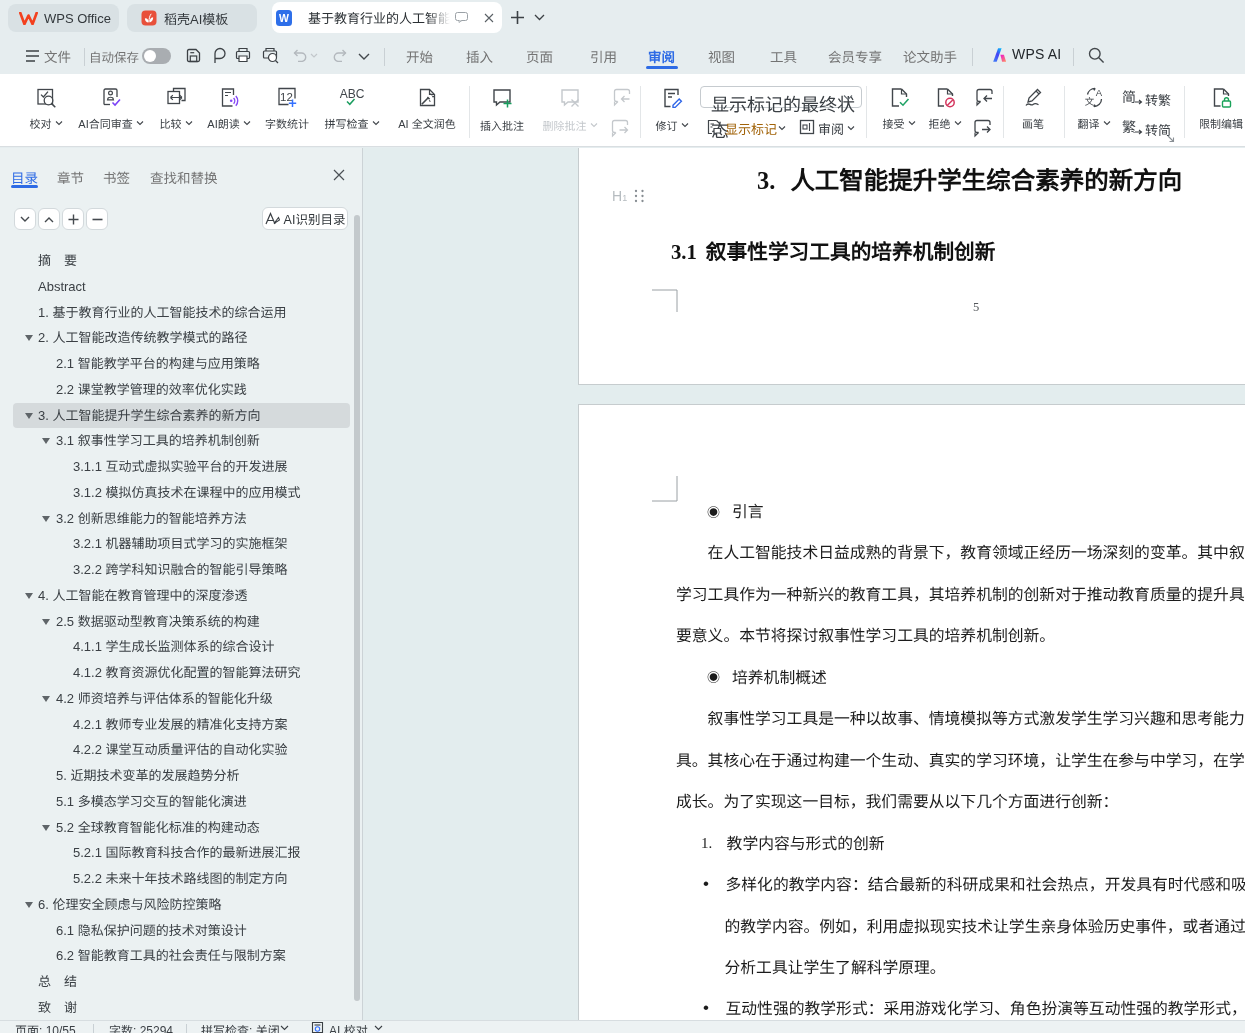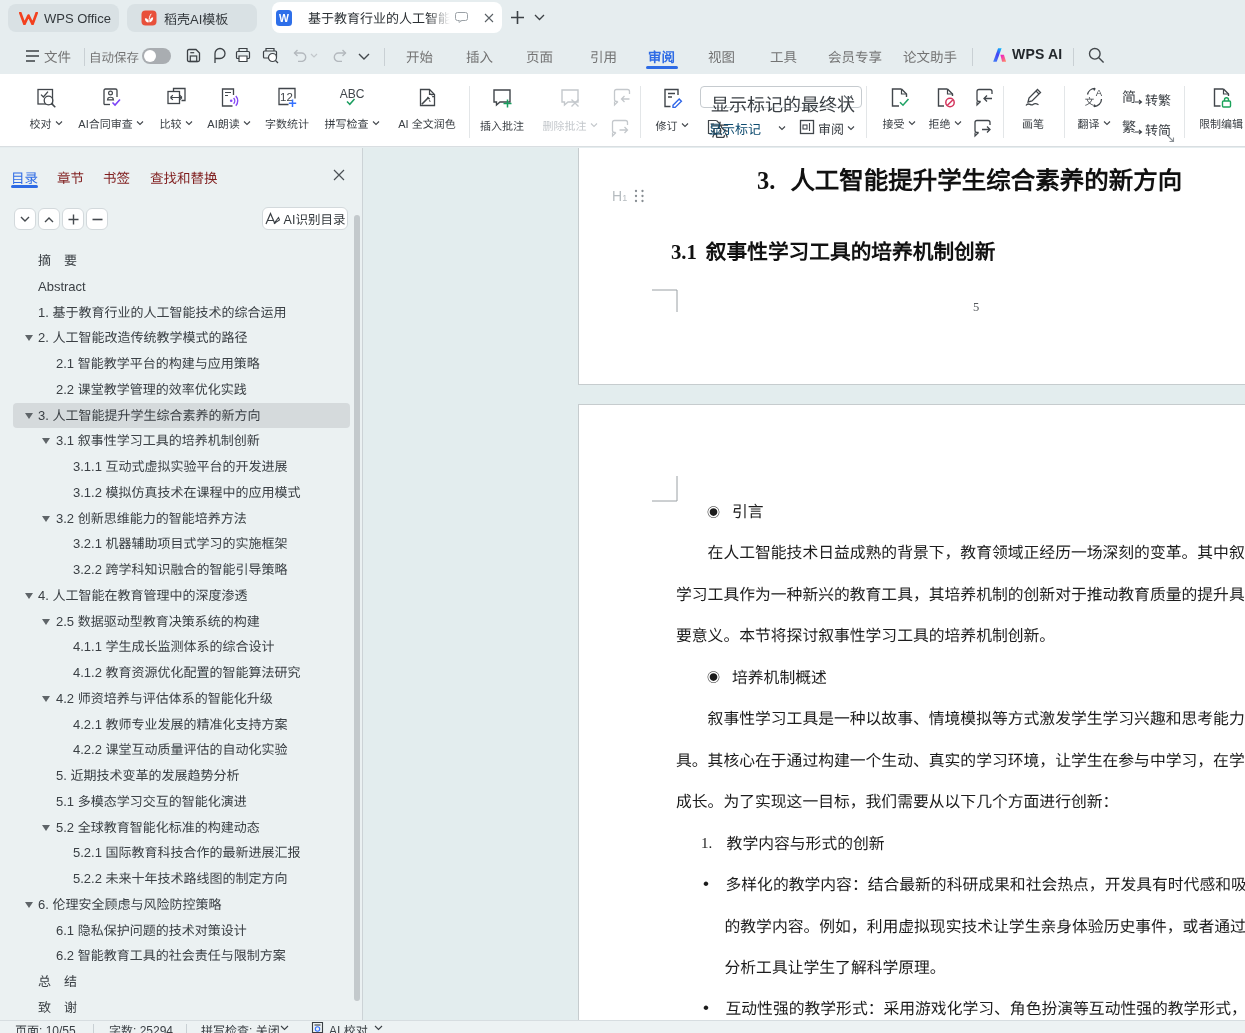--- a/index.html
+++ b/index.html
@@ -17,21 +17,21 @@
 .vdiv{position:absolute;width:1px;background:#c9d0d4}
 
 #ribbon{position:absolute;left:0;top:74px;width:1245px;height:73px;background:#fff;border-bottom:1px solid #d9dee1}
 .rbtn{position:absolute;top:12px;width:90px;display:flex;flex-direction:column;align-items:center}
 .rlbl{font-size:11px;color:#3a3f44;margin-top:6px;white-space:nowrap}
 .rlbl.dis{color:#c4c8cc}
 .cvv{display:inline-block;width:8px;height:8px;position:relative;top:-1px;margin-left:3px}
 .rdiv{position:absolute;top:12px;height:52px;width:1px;background:#e3e6e8}
 
 #sidebar{position:absolute;left:0;top:148px;width:363px;height:872px;background:#ebf1f2;border-right:1px solid #ccd3d6}
-.stab{position:absolute;top:19px;font-size:13.5px;color:#7f1d1d}
+.stab{position:absolute;top:19px;font-size:13.5px;color:#737373}
 .stab.act{color:#2e6be5}
 .sbtn{position:absolute;top:60px;width:22px;height:22px;background:#fff;border:1px solid #d3d9dc;border-radius:6px;display:flex;align-items:center;justify-content:center}
 #aibtn{position:absolute;left:262px;top:59px;width:86px;height:23px;background:#fff;border:1px solid #d3d9dc;border-radius:6px;display:flex;align-items:center;justify-content:center;font-size:12.5px;color:#33383c}
 #toc{position:absolute;left:0;top:100px;width:352px}
 .ti{position:relative;height:25.75px;line-height:25.75px;font-size:13px;color:#3b4045;white-space:nowrap;overflow:hidden}
 .ti .tx1{margin-left:38px}
 .ti .tx2{margin-left:56px}
 .ti .tx3{margin-left:73px}
 .ti.sel{background:#d5dadc;border-radius:4px;margin-left:13px;margin-right:2px}
 .ti.sel .tx1{margin-left:25px}
@@ -158,21 +158,21 @@
           <stop offset="1" stop-color="#4079f7"></stop>
     </linearGradient>
     <linearGradient id="waiR" x1="0" y1="0" x2="0.9" y2="1">
       <stop offset="0" stop-color="#ee13d0"></stop>
           <stop offset="1" stop-color="#ff8d62"></stop>
     </linearGradient>
     </defs>
     <path d="M8.1 1.2 H11.6 L6.7 14.8 H3.2 Z" fill="url(#waiL)"></path>
     <path d="M10.4 7.8 H13.9 L16.1 14.8 H12.1 Z" fill="url(#waiR)"></path>
   </svg>
-  <div class="mi" style="left:1012px;font-size:14px;color:#23282c;font-weight:700;letter-spacing:0.2px">WPS AI</div>
+  <div class="mi" style="left:1012px;font-size:14px;color:#23282c;font-weight:400;letter-spacing:0.2px">WPS AI</div>
   <div class="vdiv" style="left:1073px;top:48px;height:18px"></div>
   <svg class="abs" style="left:1088px;top:47px" width="17" height="17" viewBox="0 0 17 17">
     <circle cx="6.8" cy="6.8" r="5.3" fill="none" stroke="#43484c" stroke-width="1.4"></circle>
     <path d="M10.8 10.8 L15.6 15.6" stroke="#43484c" stroke-width="1.4"></path>
   </svg>
 </div>
 <div id="ribbon">
 
   <div class="rbtn" style="left:1px">
     <svg width="23" height="23" viewBox="0 0 23 23">
@@ -299,21 +299,21 @@
         <path d="M1 1.5 L5 5.5 L9 1.5" fill="none" stroke="#6a7075" stroke-width="1.2"></path>
       </svg>
   </div>
 
   <svg class="abs" style="left:706px;top:45px" width="16" height="16" viewBox="0 0 16 16">
     <path d="M10.5 1.5 H2.5 V14.5 H6" fill="none" stroke="#41464b" stroke-width="1.2"></path>
     <path d="M10.5 1.5 L13.5 4.5 V7" fill="none" stroke="#41464b" stroke-width="1.2"></path>
     <path d="M4.5 5 H8 M4.5 8 H6.5" stroke="#41464b" stroke-width="1.1"></path>
     <path d="M8 9.5 H14.5 V14 H10.5 L8.8 15.5 V14 H8 Z" fill="#fff" stroke="#41464b" stroke-width="1.2"></path>
   </svg>
-  <div class="abs" style="left:709px;top:45px;font-size:13px;color:#0c4a6e">显示标记</div>
+  <div class="abs" style="left:725px;top:45px;font-size:13px;color:#a16207">显示标记</div>
   <svg class="abs" style="left:778px;top:51px" width="8" height="8" viewBox="0 0 8 8">
       <path d="M1 1.5 L4 4.5 L7 1.5" fill="none" stroke="#41464b" stroke-width="1.1"></path>
     </svg>
 
   <svg class="abs" style="left:799px;top:45px" width="16" height="16" viewBox="0 0 16 16">
     <rect x="1.5" y="1.5" width="13" height="13" fill="none" stroke="#41464b" stroke-width="1.3"></rect>
     <rect x="4" y="6" width="4" height="4" fill="none" stroke="#41464b" stroke-width="1.1"></rect>
     <path d="M10.5 4 V12" stroke="#41464b" stroke-width="1.1"></path>
   </svg>
   <div class="abs" style="left:818px;top:45px;font-size:13px;color:#3a3f44">审阅</div>

